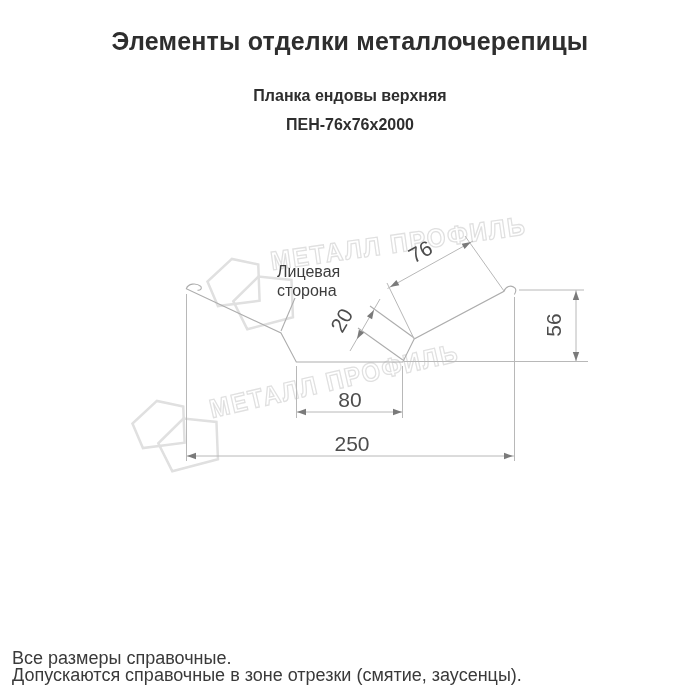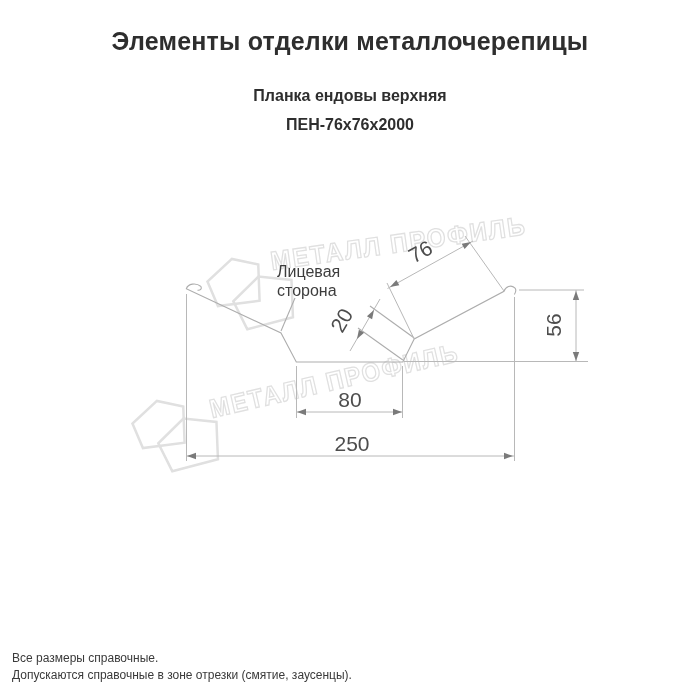--- a/index.html
+++ b/index.html
@@ -4,21 +4,21 @@
 <style>
   html,body{margin:0;padding:0;background:#ffffff;}
   .page{
     position:relative;width:700px;height:700px;background:#ffffff;
     font-family:"Liberation Sans",sans-serif;overflow:hidden;
   }
   .hdr{position:absolute;left:0;width:700px;text-align:center;color:#2e2e2e;font-weight:bold;}
   .hdr.title{top:27px;font-size:25px;letter-spacing:.2px;}
   .hdr.sub1{top:87px;font-size:16px;}
   .hdr.sub2{top:116px;font-size:16px;}
-  .notes{position:absolute;left:12px;top:650px;color:#3a3a3a;font-size:12px;line-height:17px;}
+  .notes{position:absolute;left:12px;top:650px;color:#3a3a3a;font-size:18px;line-height:17px;}
   svg.diagram{position:absolute;left:0;top:0;}
   .wm-text{
     font-weight:bold;font-size:26px;letter-spacing:2px;
     fill:none;stroke:#e0e0e0;stroke-width:1.3px;
   }
   .dim-label{fill:#4d4d4d;font-size:21px;}
   .face-label{fill:#3d3d3d;font-size:16px;}
 </style>
 </head>
 <body>

